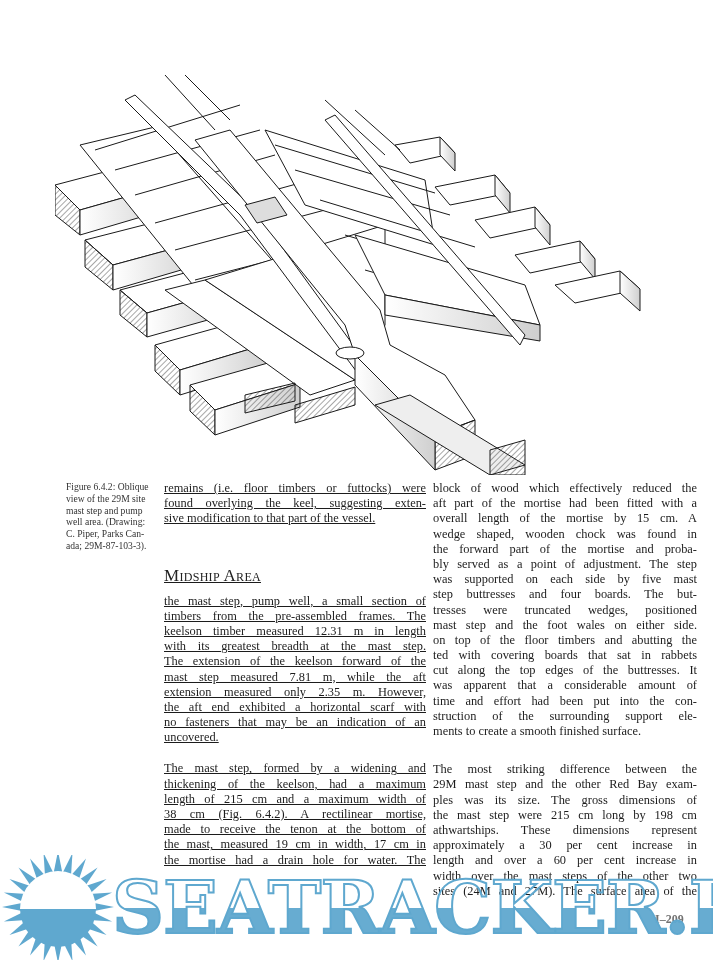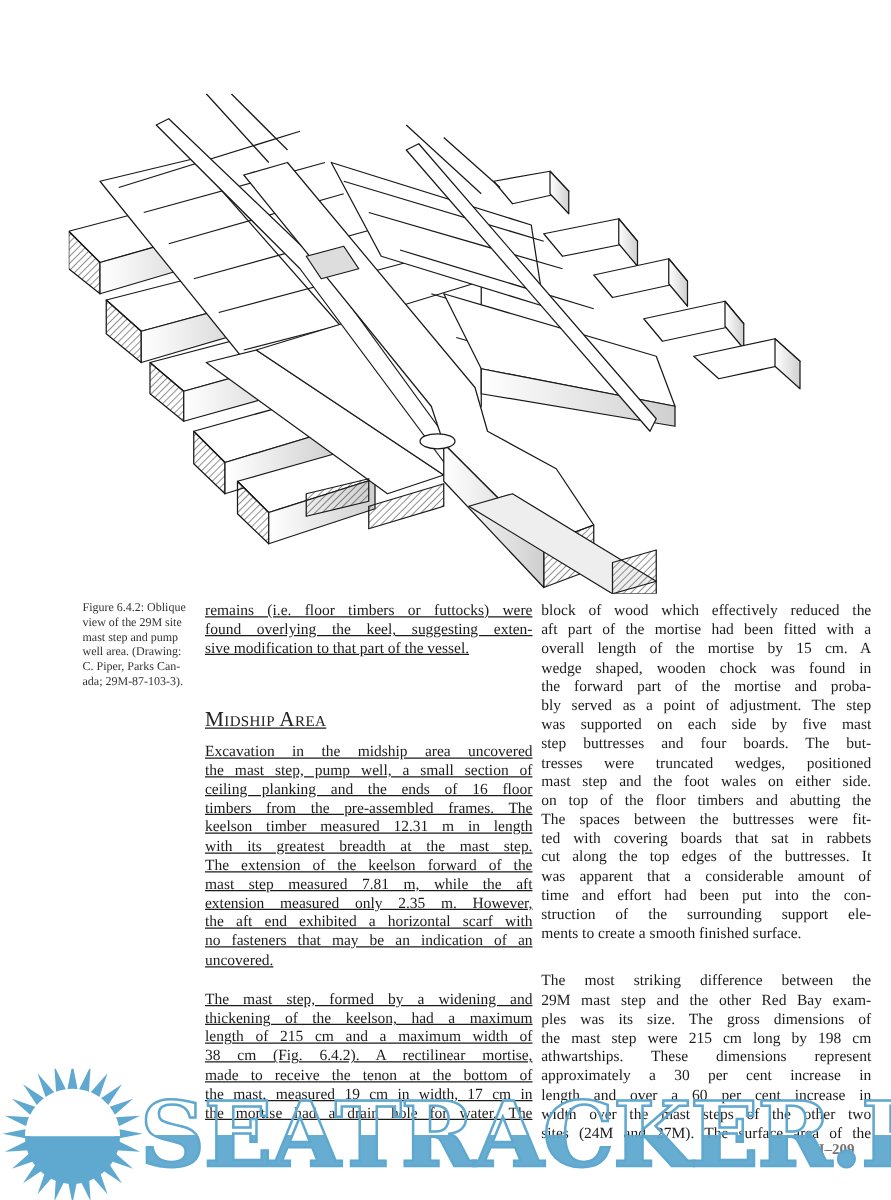--- a/index.html
+++ b/index.html
@@ -155,23 +155,21 @@
 
   <div class="col col-left">
     <p>
       <span class="line">remains (i.e. floor timbers or futtocks) were</span>
       <span class="line">found overlying the keel, suggesting exten-</span>
       <span class="line last">sive modification to that part of the vessel.</span>
     </p>
     <div class="gap-1"></div>
     <h2 class="section-heading">Midship Area</h2>
     <p>
-      <span class="line">Excavation in the midship area uncovered</span>
       <span class="line">the mast step, pump well, a small section of</span>
-      <span class="line">ceiling planking and the ends of 16 floor</span>
       <span class="line">timbers from the pre-assembled frames. The</span>
       <span class="line">keelson timber measured 12.31 m in length</span>
       <span class="line">with its greatest breadth at the mast step.</span>
       <span class="line">The extension of the keelson forward of the</span>
       <span class="line">mast step measured 7.81 m, while the aft</span>
       <span class="line">extension measured only 2.35 m. However,</span>
       <span class="line">the aft end exhibited a horizontal scarf with</span>
       <span class="line">no fasteners that may be an indication of an</span>
       <span class="line last">uncovered.</span>
     </p>
@@ -193,21 +191,20 @@
       <span class="line">aft part of the mortise had been fitted with a</span>
       <span class="line">overall length of the mortise by 15 cm. A</span>
       <span class="line">wedge shaped, wooden chock was found in</span>
       <span class="line">the forward part of the mortise and proba-</span>
       <span class="line">bly served as a point of adjustment. The step</span>
       <span class="line">was supported on each side by five mast</span>
       <span class="line">step buttresses and four boards. The but-</span>
       <span class="line">tresses were truncated wedges, positioned</span>
       <span class="line">mast step and the foot wales on either side.</span>
       <span class="line">on top of the floor timbers and abutting the</span>
-      <span class="line">The spaces between the buttresses were fit-</span>
       <span class="line">ted with covering boards that sat in rabbets</span>
       <span class="line">cut along the top edges of the buttresses. It</span>
       <span class="line">was apparent that a considerable amount of</span>
       <span class="line">time and effort had been put into the con-</span>
       <span class="line">struction of the surrounding support ele-</span>
       <span class="line last">ments to create a smooth finished surface.</span>
     </p>
     <div class="gap-2" style="height:23px"></div>
     <p>
       <span class="line">The most striking difference between the</span>

